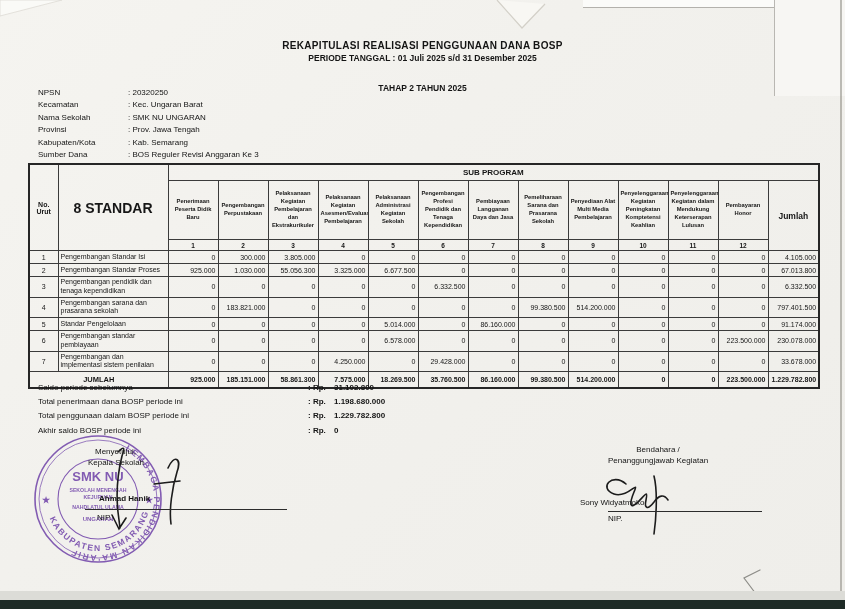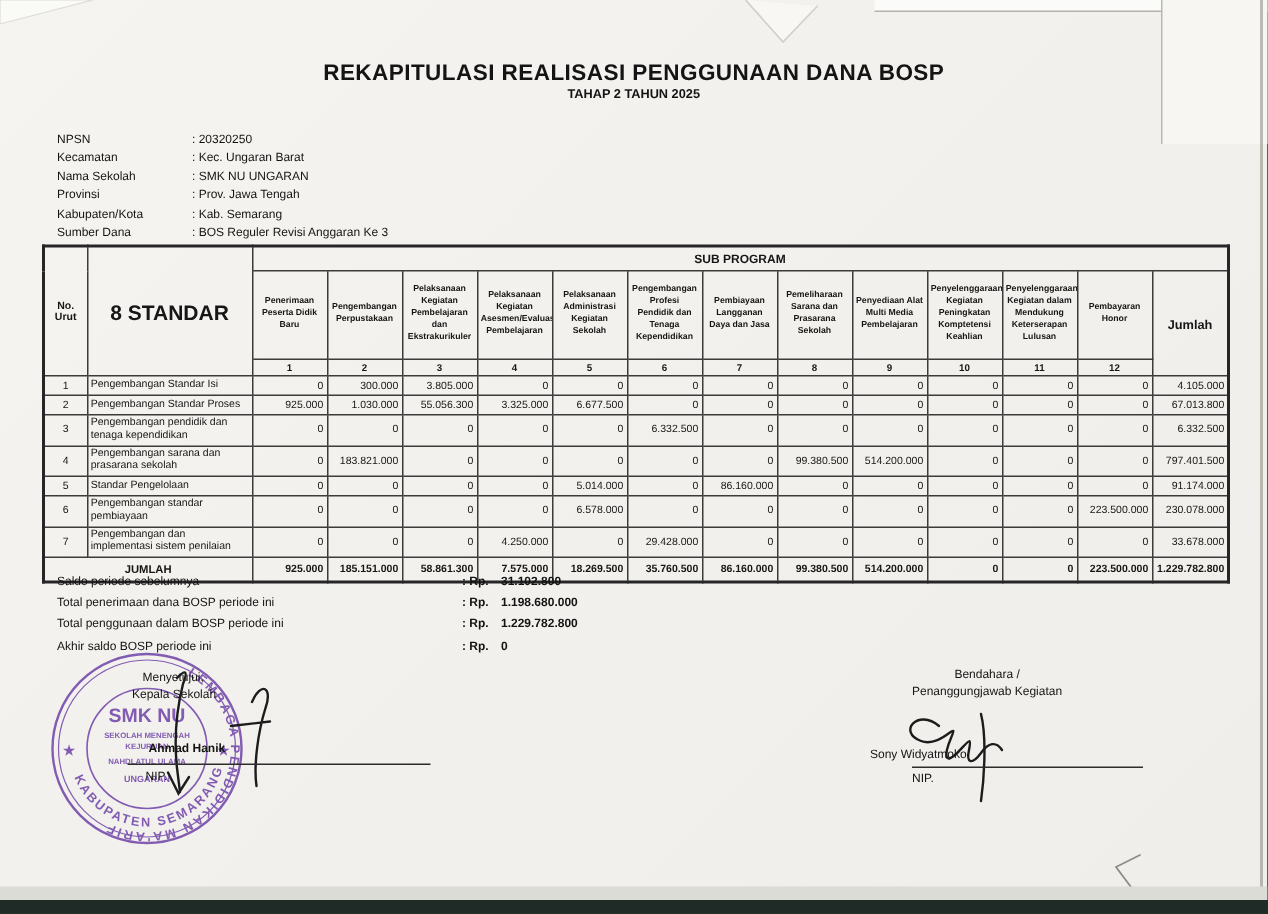--- a/index.html
+++ b/index.html
@@ -18,23 +18,23 @@
   .edge-right-corner{position:absolute;left:774px;top:0;width:71px;height:96px;background:#f7f6f3;border-left:1px solid #b9b7b2;}
   .edge-right-line{position:absolute;left:840px;top:0;width:2px;height:592px;background:#8a8880;opacity:.55;}
   .band-light{position:absolute;left:0;top:591px;width:845px;height:9px;background:#dcdcd7;}
   .band-dark{position:absolute;left:0;top:600px;width:845px;height:9px;background:#1e2b26;}
   .fold{position:absolute;left:480px;top:0;}
   .corner-fold{position:absolute;left:0;top:0;}
   .pen-mark{position:absolute;left:736px;top:566px;}
 
   
   .title-block{position:absolute;left:0;top:40px;width:845px;text-align:center;}
-  .title-line1{font-size:15px;font-weight:bold;letter-spacing:.3px;}
+  .title-line1{font-size:10px;font-weight:bold;letter-spacing:.3px;}
   .title-line2{font-size:8.5px;font-weight:bold;margin-top:2px;}
-  .title-line3{font-size:8.5px;font-weight:bold;margin-top:0;}
+  .title-line3{font-size:8.5px;font-weight:bold;margin-top:20px;}
 
   
   .info-block{position:absolute;left:38px;top:87px;font-size:8px;}
   .info-row{display:flex;line-height:12.4px;}
   .info-label{width:90px;}
   .info-value{}
 
   
   table.main{
     position:absolute;left:28px;top:163px;width:790px;
@@ -91,20 +91,21 @@
   <div class="edge-right-corner"></div>
   <svg class="fold" width="90" height="42">
     <polyline points="17,0 42,28 65,4" fill="#f8f7f3" stroke="#d3d0c8" stroke-width="1.2"></polyline>
   </svg>
   <svg class="corner-fold" width="70" height="20">
     <polygon points="0,0 62,0 0,16" fill="#fafaf7" stroke="#dddbd4" stroke-width="0.8"></polygon>
   </svg>
 
   <div class="title-block">
     <div class="title-line1">REKAPITULASI REALISASI PENGGUNAAN DANA BOSP</div>
+    <div class="title-line2">PERIODE TANGGAL : 01 Juli 2025 s/d 31 Desember 2025</div>
     <div class="title-line3">TAHAP 2 TAHUN 2025</div>
   </div>
 
   <div class="info-block">
       <div class="info-row">
         <span class="info-label">NPSN</span>
         <span class="info-value">: 20320250</span>
       </div>
       <div class="info-row">
         <span class="info-label">Kecamatan</span>

